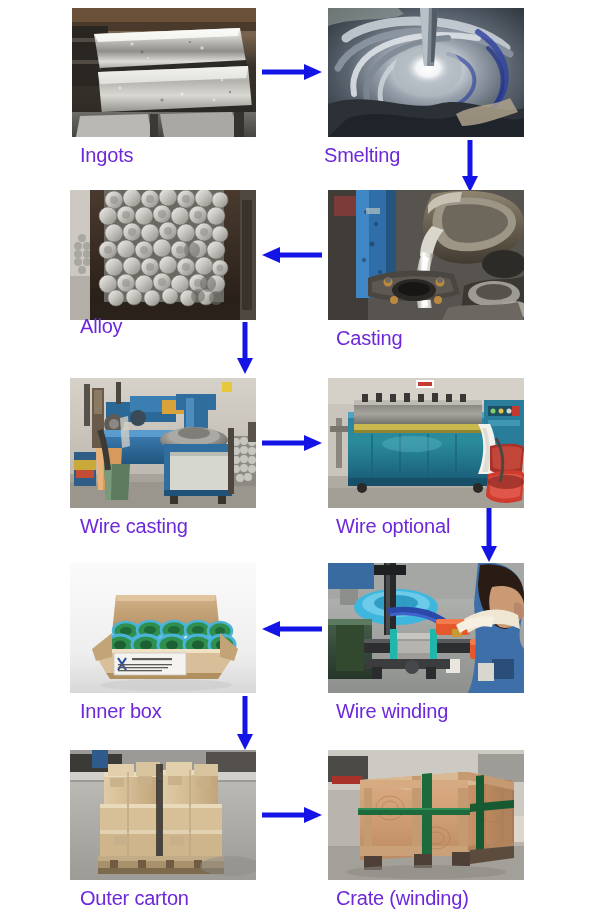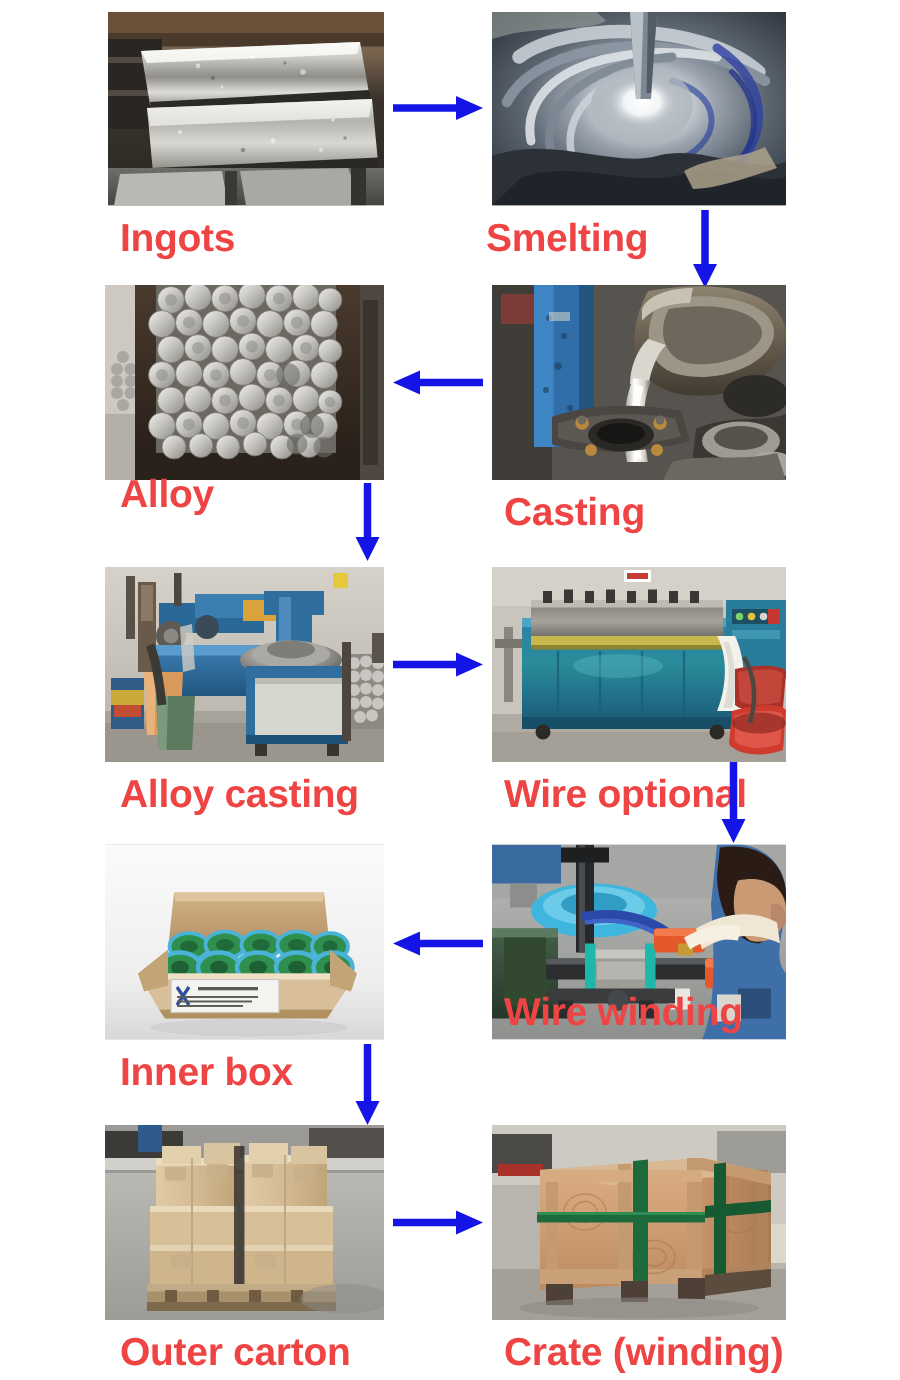--- a/index.html
+++ b/index.html
@@ -4,21 +4,21 @@
 <style>
   html,body{margin:0;padding:0;background:#ffffff;}
   body{width:600px;height:920px;position:relative;overflow:hidden;
        font-family:"Liberation Sans","DejaVu Sans",sans-serif;}
 
   #flow{position:absolute;left:0;top:0;width:600px;height:920px;}
 
   .cell{position:absolute;}
   .photo{position:absolute;overflow:hidden;background:#cfcfcf;}
   .photo svg{display:block;width:100%;height:100%;}
-  .caption{position:absolute;color:#ef4444;font-size:26px;font-weight:700;
+  .caption{position:absolute;color:#6d28d9;font-size:20px;font-weight:400;
            letter-spacing:-0.2px;white-space:nowrap;line-height:1;}
 
   .arrow{position:absolute;}
   .arrow svg{display:block;overflow:visible;}
 </style>
 </head>
 <body>
 
 <div id="flow">
 
@@ -429,21 +429,21 @@
             <circle cx="174" cy="90" r="4"></circle>
             <circle cx="182" cy="91" r="4"></circle>
           <circle cx="170" cy="100" r="4"></circle>
             <circle cx="178" cy="99" r="4"></circle>
         </g>
         <rect x="158" y="50" width="6" height="66" fill="#4d463e"></rect>
         <rect x="178" y="44" width="8" height="20" fill="#5a534b"></rect>
         <path d="M50,40 L58,38 L60,68 L52,70 Z" fill="#cfcdc6" opacity="0.8"></path>
       </svg>
     </div>
-    <div class="caption" style="left:80px;top:516px;">Alloy casting</div>
+    <div class="caption" style="left:80px;top:516px;">Wire casting</div>
   </div>
 
   <div class="arrow" style="left:262px;top:434px;">
     <svg width="60" height="18" viewBox="0 0 60 18">
       <line x1="0" y1="9" x2="44" y2="9" stroke="#1414e6" stroke-width="5"></line>
       <polygon points="42,1 60,9 42,17" fill="#1414e6"></polygon>
     </svg>
   </div>
 
   <div class="cell">
@@ -675,21 +675,21 @@
         <path d="M128,62 C142,54 154,52 166,54 L164,64 C152,62 140,64 132,70 Z" fill="#f6f0e2"></path>
         <rect x="164" y="96" width="22" height="20" fill="#2a4e78"></rect>
         <rect x="150" y="100" width="16" height="18" fill="#d8d6cf"></rect>
         <rect x="118" y="96" width="14" height="14" fill="#e8e6df"></rect>
         <rect x="38" y="96" width="84" height="10" fill="#3a3c3e"></rect>
         <rect x="44" y="104" width="10" height="12" fill="#2a2c2e"></rect>
         <rect x="98" y="104" width="10" height="12" fill="#2a2c2e"></rect>
         <circle cx="84" cy="104" r="7" fill="#45484a"></circle>
       </svg>
     </div>
-    <div class="caption" style="left:336px;top:661px;">Wire winding</div>
+    <div class="caption" style="left:336px;top:701px;">Wire winding</div>
   </div>
 
   <div class="arrow" style="left:236px;top:696px;">
     <svg width="18" height="54" viewBox="0 0 18 54">
       <line x1="9" y1="0" x2="9" y2="40" stroke="#1414e6" stroke-width="5"></line>
       <polygon points="1,38 17,38 9,54" fill="#1414e6"></polygon>
     </svg>
   </div>
 
   <div class="cell">

